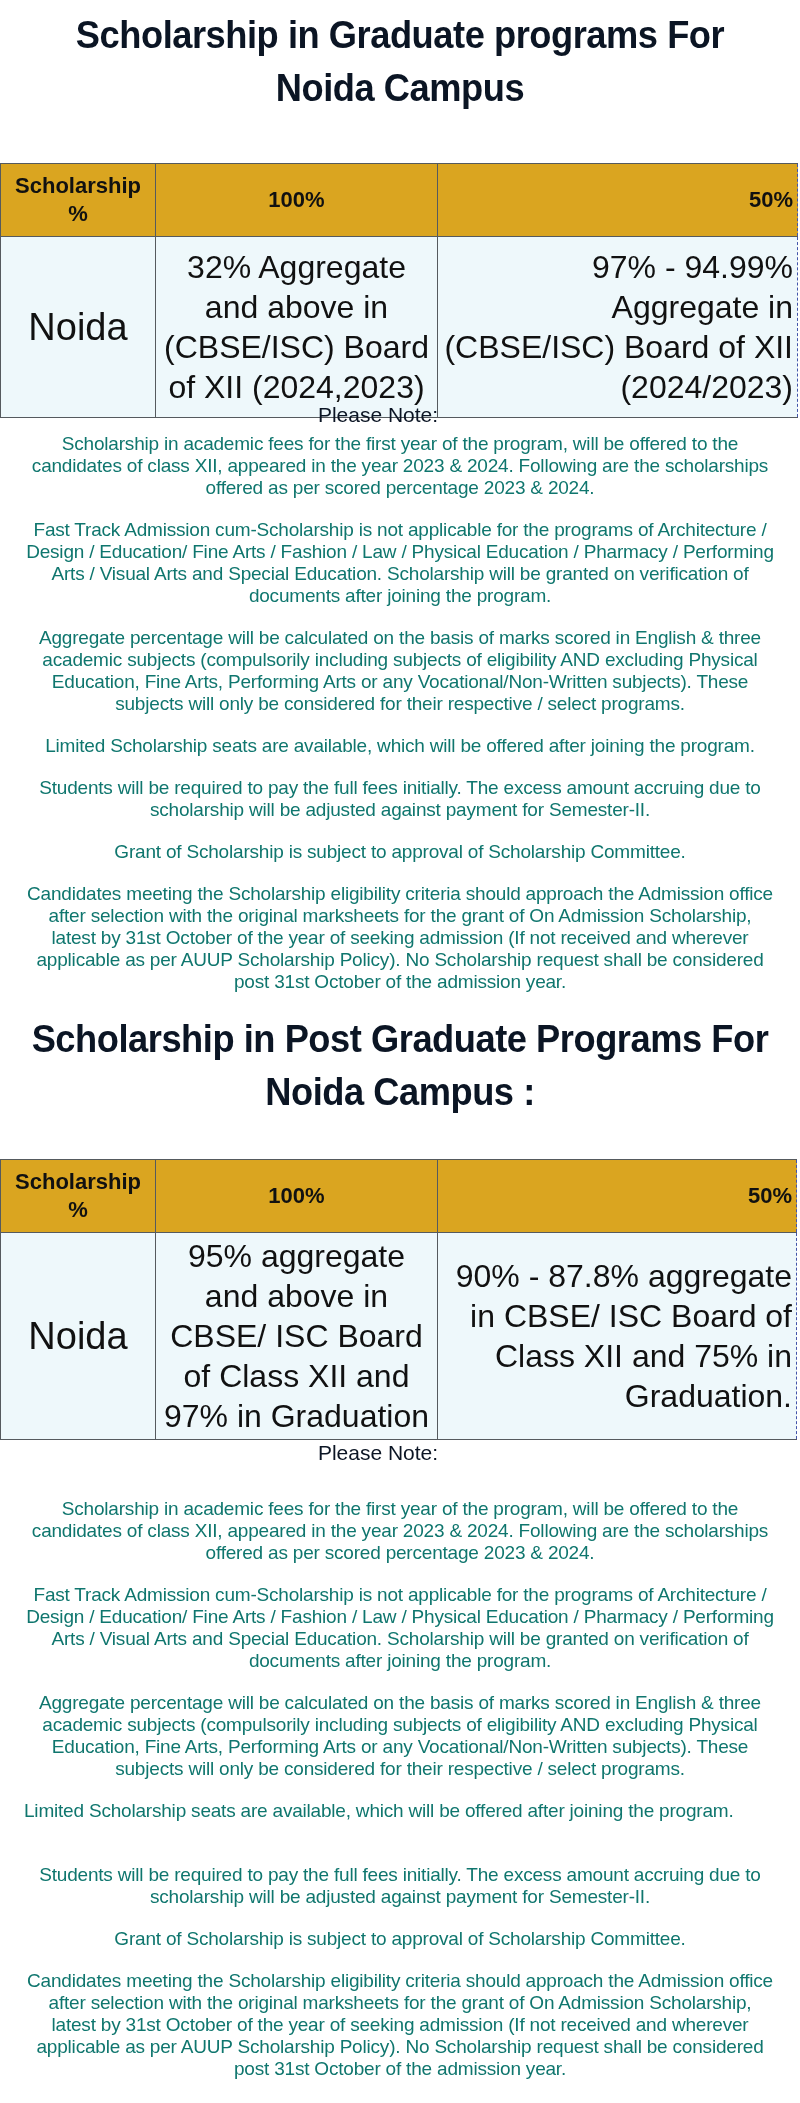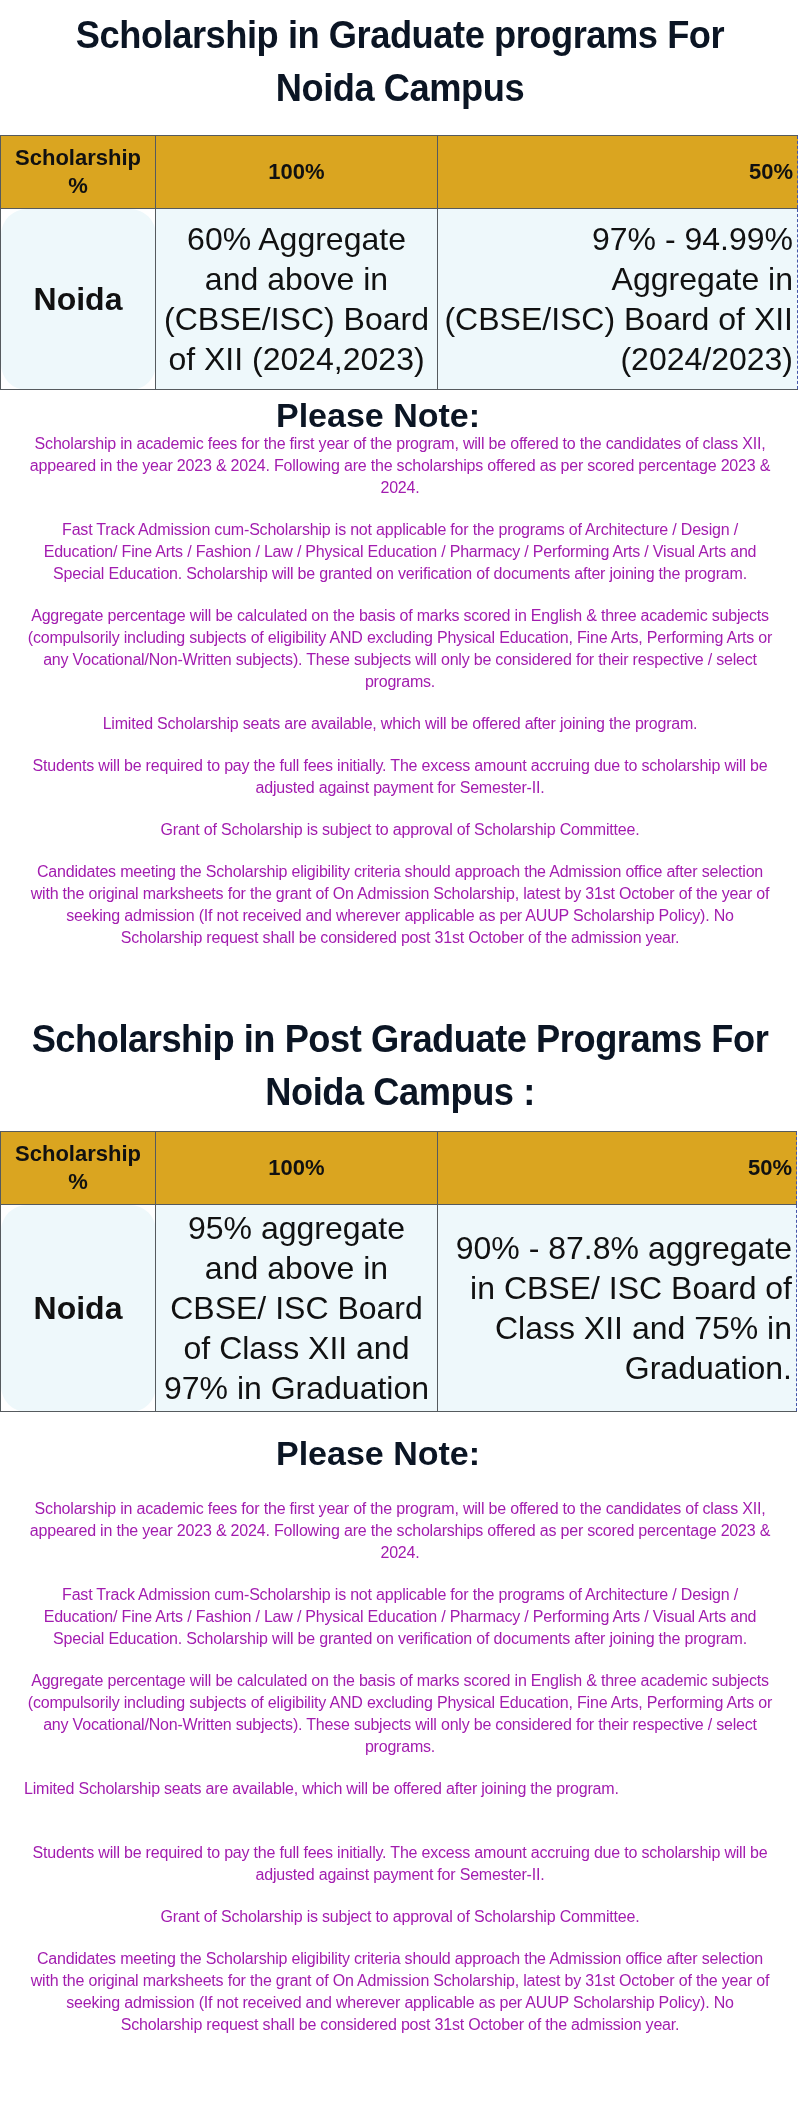--- a/index.html
+++ b/index.html
@@ -17,20 +17,21 @@
     }
     #title1 { position: absolute; top: 8px; left: 0; width: 800px; }
     #title2 { position: absolute; top: 1012px; left: 0; width: 800px; }
 
     table.sch {
       position: absolute;
       left: 0;
       border-collapse: collapse;
       font-family: "Liberation Sans", sans-serif;
       table-layout: fixed;
+      margin-top: 28px;
     }
     #table1 { top: 135px; width: 798px; }
     #table2 { top: 1131px; width: 797px; }
     table.sch th, table.sch td {
       border: 1px solid #555a5e;
       text-align: center;
       vertical-align: middle;
       padding: 0 4px;
     }
     table.sch th {
@@ -40,49 +41,49 @@
       line-height: 28px;
       color: #111111;
       height: 72px;
     }
     table.sch td {
       background: #eef8fb;
       color: #111111;
       font-size: 32px;
       line-height: 40px;
     }
-    table.sch td.campus { font-weight: bold; font-size: 32px; border-radius: 26px; }
+    table.sch td.campus { font-weight: normal; font-size: 38px; }
     #table1 td { height: 180px; }
     #table2 td { height: 206px; }
     table.sch th:last-child, table.sch td:last-child { border-right: 1px dashed #4455aa; text-align: right; }
     col.c1 { width: 155px; }
     col.c2 { width: 282px; }
 
     .note-heading {
       position: absolute; left: 0; width: 756px;
       text-align: center;
-      font-weight: bold;
-      font-size: 34px;
+      font-weight: normal;
+      font-size: 21px;
       line-height: 38px;
       color: #0b1524;
       margin: 0;
     }
     #note1 { top: 396px; }
     #note2 { top: 1434px; }
 
     .notes { position: absolute; left: 24px; width: 752px; }
     #notes1 { top: 433px; }
     #notes2 { top: 1498px; }
     .notes p {
       margin: 0 0 20px 0;
       text-align: center;
       font-family: "Liberation Sans", sans-serif;
-      font-size: 16px;
+      font-size: 19px;
       line-height: 22px;
-      color: #a21caf;
+      color: #0f766e;
       letter-spacing: -0.2px;
     }
     .notes p.left { text-align: left; margin-left: 0; }
     .notes p.gap-after { margin-bottom: 42px; }
   </style>
 </head>
 <body>
 
 <h1 id="title1" class="title">Scholarship in Graduate programs For Noida Campus</h1>
 
@@ -95,21 +96,21 @@
   <thead>
     <tr>
       <th>Scholarship %</th>
       <th>100%</th>
       <th>50%</th>
     </tr>
   </thead>
   <tbody>
     <tr>
       <td class="campus">Noida</td>
-      <td>60% Aggregate and above in (CBSE/ISC) Board of XII (2024,2023)</td>
+      <td>32% Aggregate and above in (CBSE/ISC) Board of XII (2024,2023)</td>
       <td>97% - 94.99% Aggregate in (CBSE/ISC) Board of XII (2024/2023)</td>
     </tr>
   </tbody>
 </table>
 
 <h2 id="note1" class="note-heading">Please Note:</h2>
 
 <div id="notes1" class="notes">
   <p>Scholarship in academic fees for the first year of the program, will be offered to the candidates of class XII, appeared in the year 2023 &amp; 2024. Following are the scholarships offered as per scored percentage 2023 &amp; 2024.</p>
   <p>Fast Track Admission cum-Scholarship is not applicable for the programs of Architecture / Design / Education/ Fine Arts / Fashion / Law / Physical Education / Pharmacy / Performing Arts / Visual Arts and Special Education. Scholarship will be granted on verification of documents after joining the program.</p>

